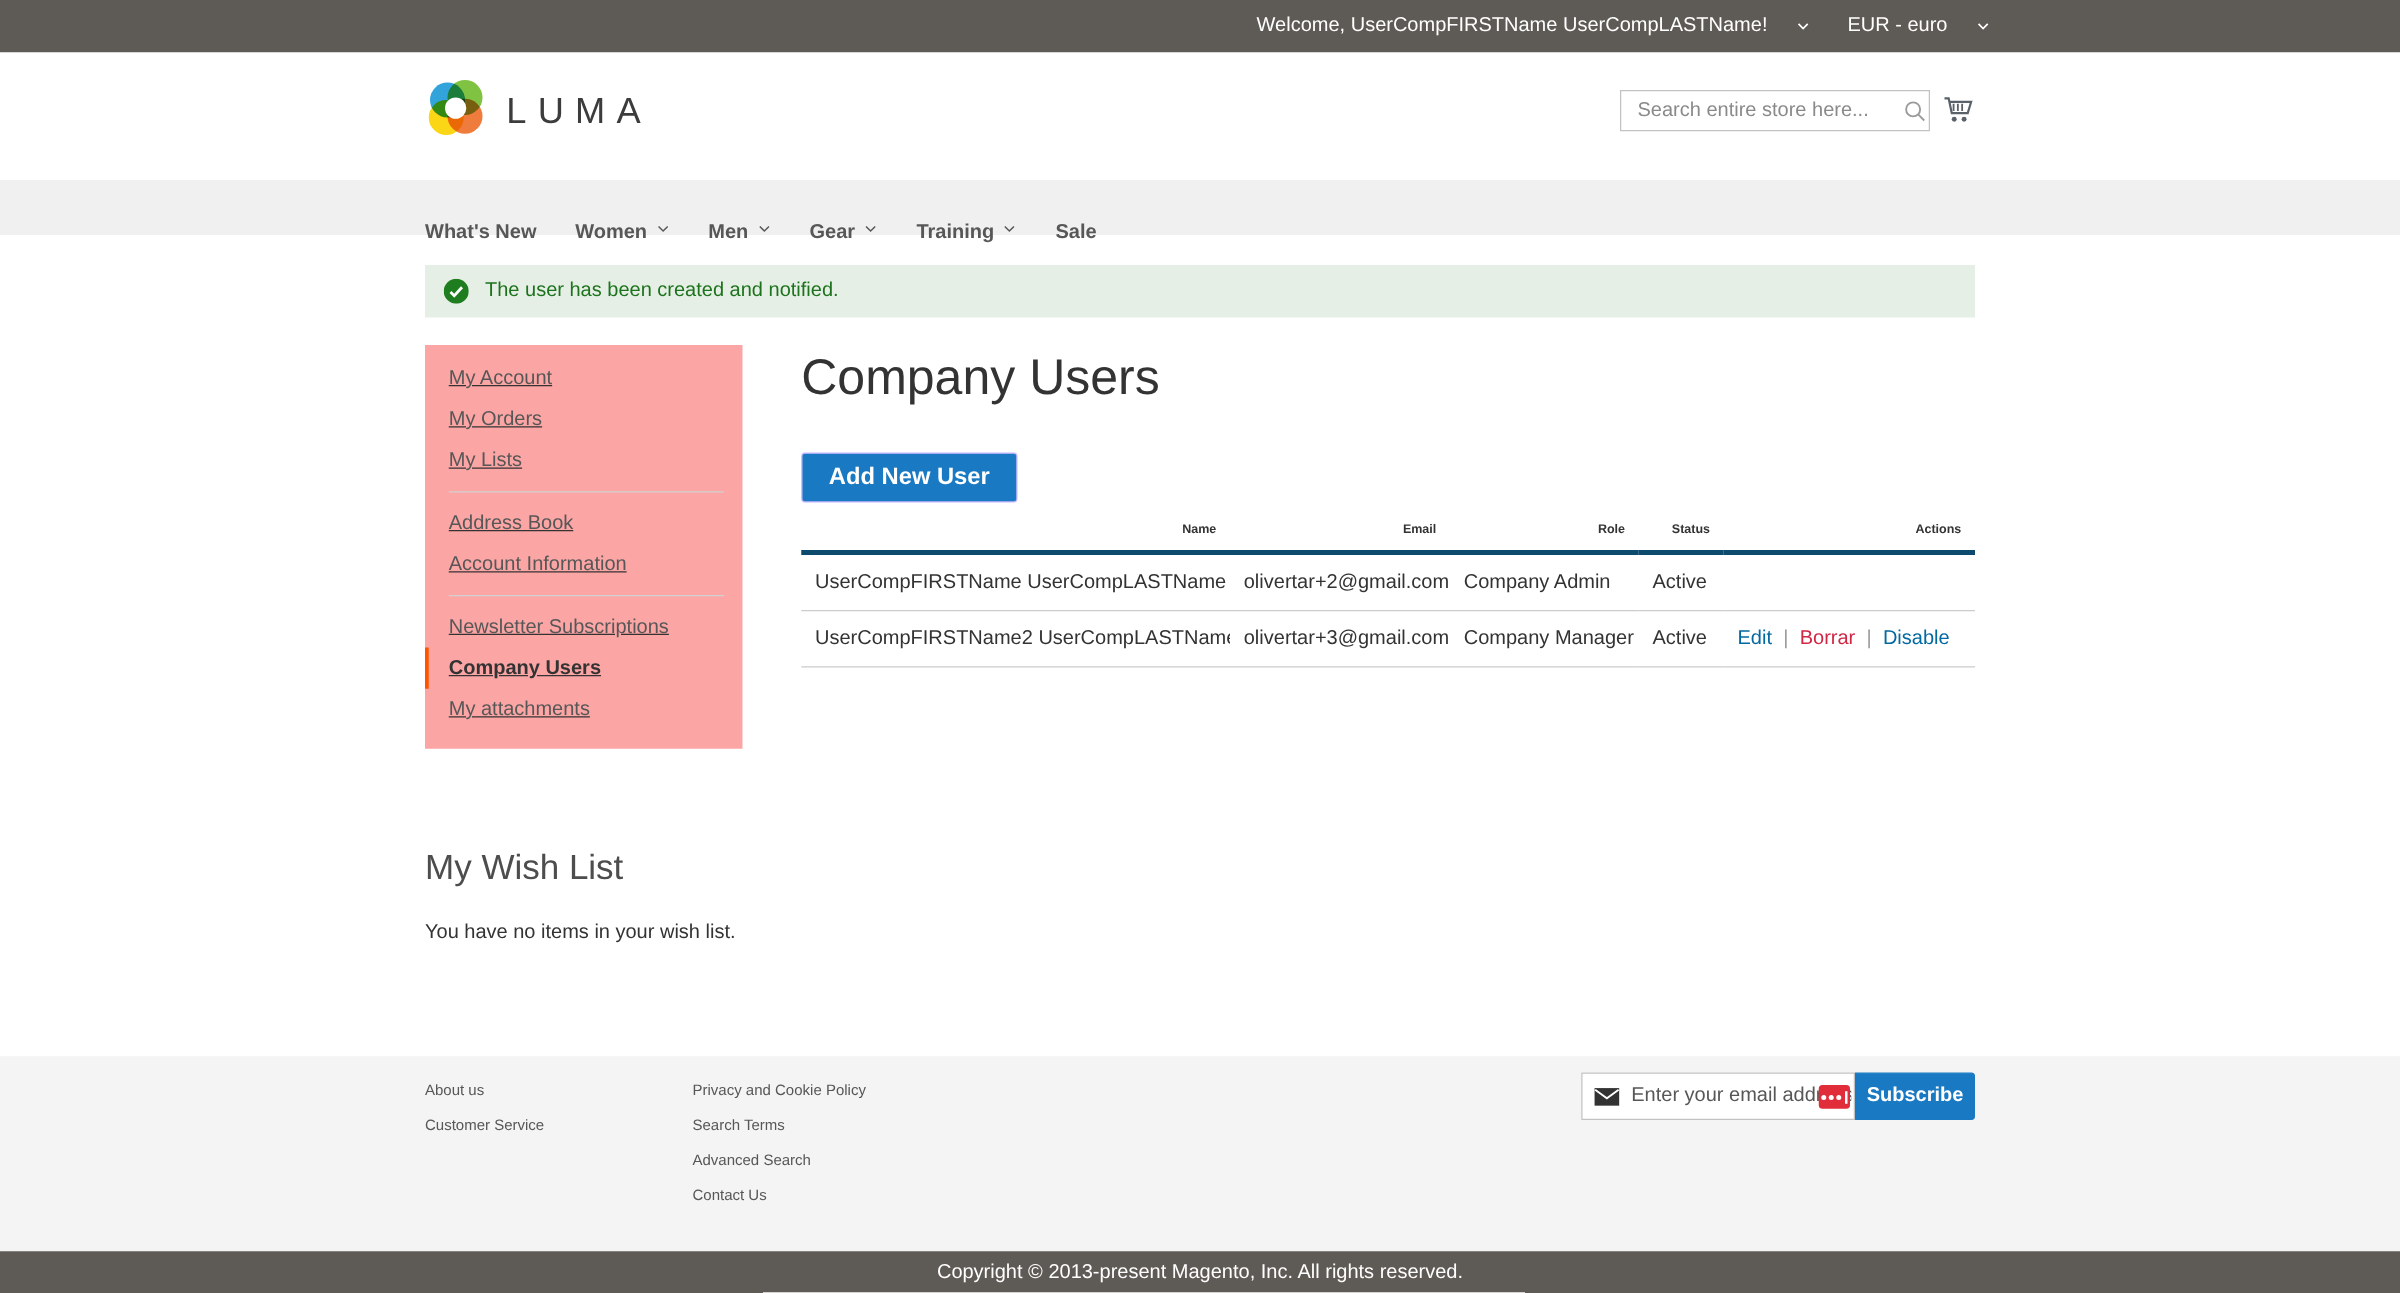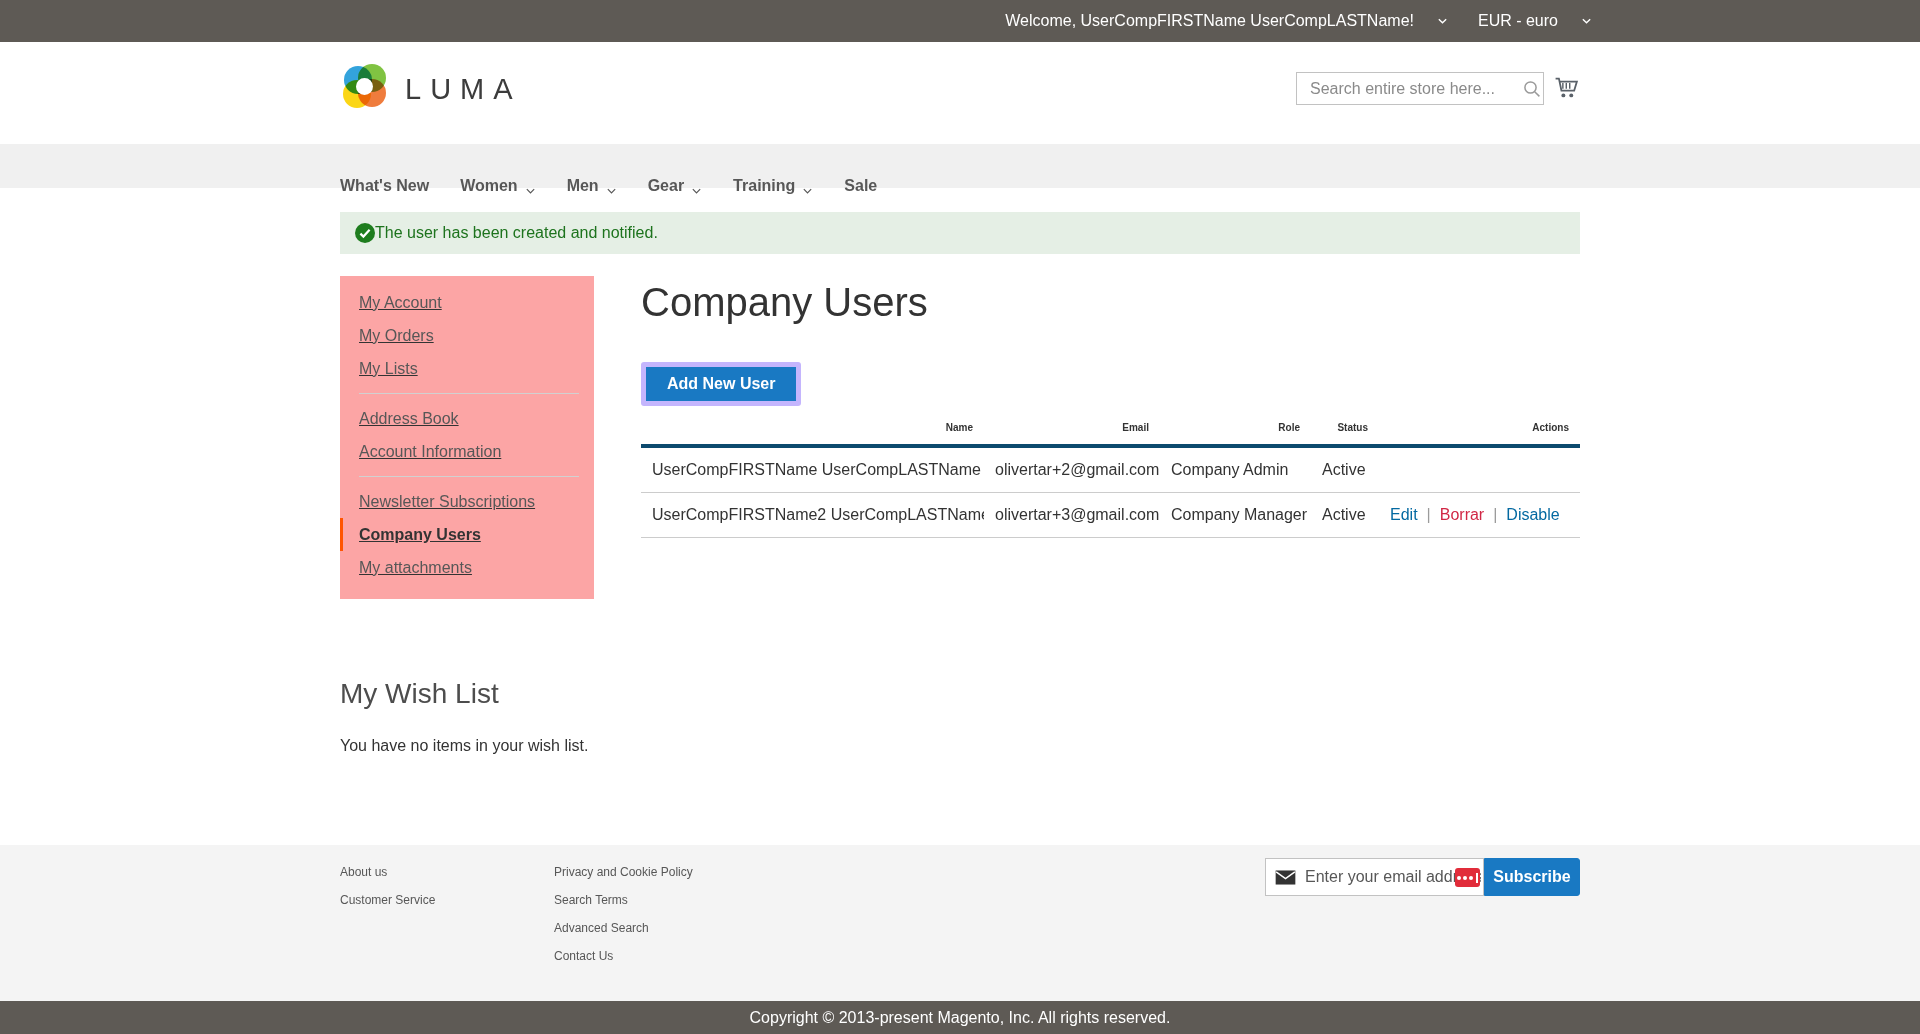--- a/index.html
+++ b/index.html
@@ -23,41 +23,41 @@
     border:1px solid #c2c2c2; background:#fff; display:flex; align-items:center; }
   .search-wrap input { flex:1; border:none; outline:none; font-size:16px; color:#575757;
     padding:0 4px 0 13px; font-family:Liberation Sans, sans-serif; background:transparent; }
   .search-wrap input::placeholder { color:#8a8a8a; }
   .search-icon { width:22px; height:22px; margin-right:8px; cursor:pointer; }
   .cart-icon { position:absolute; right:0; top:32px; width:27px; height:27px; cursor:pointer; }
 
   
   .nav { height:44px; background:#f0f0f0; }
   .nav-inner { width:1240px; margin:0 auto; height:100%; display:flex; align-items:center; }
-  .nav-item { display:flex; align-items:flex-end; gap:7px; font-size:16px; font-weight:700;
+  .nav-item { display:flex; align-items:flex-start; gap:7px; font-size:16px; font-weight:700;
     color:#575757; margin-right:31px; cursor:pointer;margin-top:40px; }
   .nav-item .chev { margin-top:2px; }
 
   
   .main { height:657px; background:#fff; overflow:hidden; }
   .msg-success { width:1240px; margin:24px auto 0; height:42px; background:#e5efe5;
-    display:flex; align-items:center; padding-left:15px; }
+    display:flex; align-items:center; padding-left:15px; gap:13px; }
   .msg-success .check-icon { width:20px; height:20px; flex:none; }
   .msg-success span { font-size:16px; color:#1d731d; }
 
   .columns { width:1240px; margin:22px auto 0; display:flex; }
   .sidebar { width:254px; background:#fca5a5; padding:10px 0 15px; align-self:flex-start;text-decoration:underline; }
   .side-item { display:block; font-size:16px; color:#575757; line-height:33px; padding:0 15px 0 19px; }
   .side-item.active { font-weight:700; color:#333; border-left:3px solid #ff5501; padding-left:16px; }
   .side-divider { border-top:1px solid #d1d1d1; margin:8px 15px 8px 19px; }
 
   .content { flex:1; margin-left:47px; }
   .page-title { font-size:40px; font-weight:300; color:#333; line-height:48px; margin-top:2px; }
-  .btn-primary { display:inline-block; margin-top:36px; background:#1979c3; border:5px solid #c4b5fd;
-    border-radius:3px; color:#fff; font-size:16px; font-weight:700; padding:8px 21px; cursor:pointer;
+  .btn-primary { display:inline-block; margin-top:36px; background:#1979c3; border:1px solid #c4b5fd;
+    border-radius:3px; color:#fff; font-size:19px; font-weight:700; padding:8px 21px; cursor:pointer;
     font-family:inherit; }
   table.users { width:100%; border-collapse:collapse; margin-top:8px; table-layout:fixed; }
   table.users th { text-align:right; font-size:10px; font-weight:700; color:#333;
     padding:8px 11px 11px; border-bottom:4px solid #0c4a6e; white-space:nowrap; }
   table.users td { font-size:16px; color:#333; padding:13px 11px; border-bottom:1px solid #ccc;
     white-space:nowrap; overflow:hidden; }
   .col-name{width:343px;} .col-email{width:176px;} .col-role{width:151px;}
   .col-status{width:68px;} .col-actions{width:auto;}
   .act-link { font-size:16px; }
   .act-blue { color:#0369a1; }

